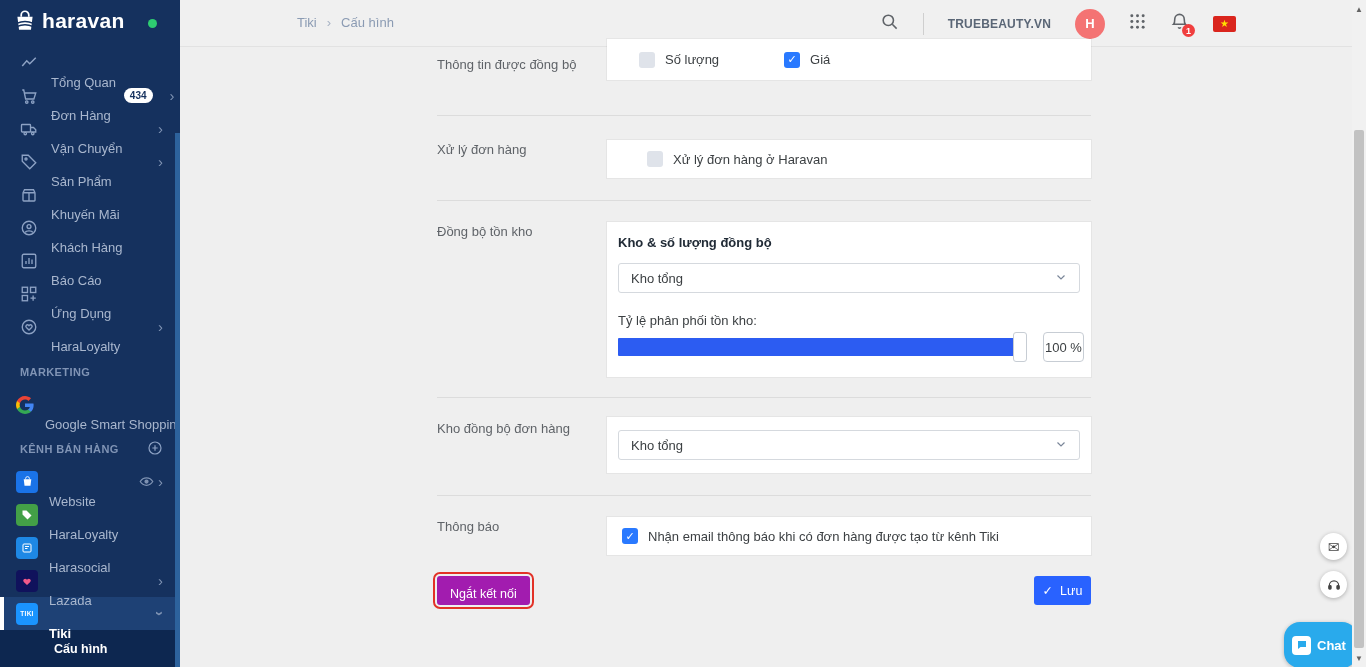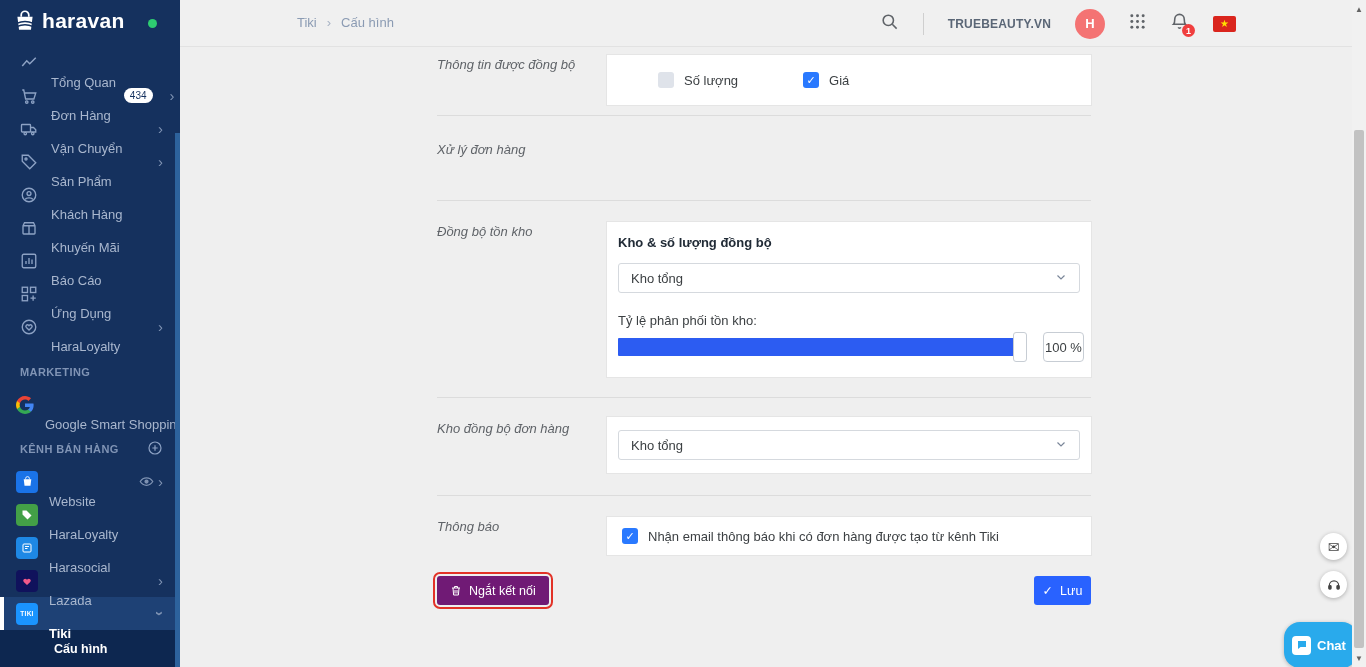--- a/index.html
+++ b/index.html
@@ -9,21 +9,21 @@
   
   .sidebar { position:absolute; left:0; top:0; width:180px; height:667px; background:#15315e; color:#a9b7ce; overflow:hidden; }
   .sb-scrollthumb { position:absolute; right:0; top:133px; bottom:0; width:5px; background:#2d629c; z-index:5; }
   .logo { position:absolute; left:12px; top:8px; display:flex; align-items:center; gap:4px; color:#fff;justify-content:flex-end; }
   .logo-text { font-size:21px; font-weight:bold; letter-spacing:.3px; }
   .status-dot { position:absolute; left:148px; top:19px; width:9px; height:9px; border-radius:50%; background:#2ecc71; }
   .nav { position:absolute; top:46px; left:0; width:175px; }
   .nav-item { height:33px; display:flex; align-items:center; gap:13px; padding:0 12px 0 20px; font-size:13px; cursor:pointer; }
   .nav-item .ni { width:18px; height:18px; flex:none; color:#8da2c4; display:flex; align-items:center; justify-content:center; }
   .nav-item .nl { flex:1; white-space:nowrap;margin-top:40px; }
-  .badge { background:#fff; color:#15315e; font-size:10px; font-weight:normal; border-radius:9px; padding:2px 6px; margin-right:4px; }
+  .badge { background:#fff; color:#15315e; font-size:10px; font-weight:bold; border-radius:9px; padding:2px 6px; margin-right:4px; }
   .chev { color:#7f93b3; font-size:15px; line-height:1; }
   .chev-down { display:inline-block; transform:rotate(90deg); }
   .sec-header { height:33px; display:flex; align-items:center; padding:0 12px 0 20px; font-size:11px; font-weight:bold; color:#8094b5; letter-spacing:.4px; }
   .mt12 { margin-top:12px; } .mt11 { margin-top:11px; }
   .app-ico { width:22px; height:22px; border-radius:4px; flex:none; display:flex; align-items:center; justify-content:center; overflow:hidden; }
   .nav-item.channel { gap:11px; padding-left:16px; }
   .nav-item.active { background:#1e4175; border-left:4px solid #fff; padding-left:12px; color:#fff; font-weight:bold; }
   .submenu { background:#0d2750; padding:6px 0 14px 0; }
   .submenu-item { height:26px; line-height:26px; padding-left:54px; font-size:12.5px; color:#8da2c4; cursor:pointer; }
   .submenu-item.active { color:#fff; font-weight:bold; }
@@ -37,38 +37,38 @@
   .breadcrumb .bc-sep { font-size:13px; color:#a7b2c4; }
   .tb-right { position:absolute; right:130px; top:0; height:47px; display:flex; align-items:center; gap:24px; }
   .tb-divider { width:1px; height:22px; background:#cfcfcf; }
   .store-name { font-size:12px; font-weight:bold; color:#5a6676; letter-spacing:.2px; }
   .avatar { width:30px; height:30px; border-radius:50%; background:#f47373; color:#fff; font-size:13px; font-weight:bold; display:flex; align-items:center; justify-content:center; }
   .bell-wrap { position:relative; }
   .noti-badge { position:absolute; right:-6px; bottom:-2px; min-width:13px; height:13px; border-radius:7px; background:#f03e3e; color:#fff; font-size:9px; font-weight:bold; display:flex; align-items:center; justify-content:center; padding:0 3px; }
   .flag { width:23px; height:16px; border-radius:2px; background:#da251d; color:#ffde00; font-size:10px; display:flex; align-items:center; justify-content:center; }
 
   
-  .row-label { position:absolute; font-size:13px; color:#5f6368;font-style:italic; }
+  .row-label { position:absolute; font-size:13px; color:#5f6368; }
   .card { position:absolute; left:607px; width:484px; background:#fff; box-shadow:0 0 0 1px rgba(0,0,0,.04); }
   .divider { position:absolute; left:437px; width:654px; height:1px; background:#dcdcdc; }
   .cb { width:16px; height:16px; border-radius:3px; background:#dfe3ea; flex:none; display:flex; align-items:center; justify-content:center; cursor:pointer; }
   .cb span { display:none; }
   .cb.checked { background:#2979ff; }
   .cb.checked span { display:block; color:#fff; font-size:11px; line-height:1; }
   .cb-item { display:flex; align-items:center; gap:10px; font-size:13px; color:#3c4043; }
   .card-flex { display:flex; align-items:center; }
   .card-title { font-size:13px; font-weight:bold; color:#212b36; }
   .select { position:absolute; height:30px; border:1px solid #d5d9de; border-radius:3px; background:#fff; display:flex; align-items:center; padding:0 12px; font-size:13px; color:#3c4043; cursor:pointer; }
   .select .sel-chev { margin-left:auto; color:#7a8699; }
   .inner-label { position:absolute; font-size:13px; color:#3c4043;margin-top:8px; }
   .slider-track { position:absolute; height:18px; background:#2c5cf2; border-radius:1px; }
   .slider-handle { position:absolute; width:14px; height:30px; background:#fff; border:1px solid #c7cdd4; border-radius:3px; cursor:pointer; }
   .ratio-box { position:absolute; width:41px; height:30px; border:1px solid #c7cdd4; border-radius:4px; background:#fff; display:flex; align-items:center; justify-content:center; font-size:13px; color:#3c4043; }
   .btn { position:absolute; height:29px; border-radius:3px; display:flex; align-items:center; justify-content:center; gap:7px; font-size:12.5px; color:#fff; cursor:pointer; border:none; }
-  .btn-danger { left:437px; top:576px; padding:12px 13px; background:#701a75; outline:2px solid #e23227; outline-offset:2px; }
+  .btn-danger { left:437px; top:576px; padding:12px 13px; background:#a21caf; outline:2px solid #e23227; outline-offset:2px;flex-direction:column; }
   .btn-primary { left:1034px; top:576px; width:57px; background:#2962ff; }
 
   
   .float-circle { position:absolute; width:27px; height:27px; border-radius:50%; background:#fff; box-shadow:0 1px 4px rgba(0,0,0,.28); display:flex; align-items:center; justify-content:center; color:#444; cursor:pointer; }
   .chat-btn { position:absolute; left:1284px; top:622px; height:46px; padding:0 12px 0 8px; border-radius:16px; background:#29aaec; color:#fff; font-size:13px; font-weight:bold; display:flex; align-items:center; gap:6px; box-shadow:0 1px 4px rgba(0,0,0,.25); cursor:pointer; }
   .chat-ico { width:19px; height:19px; border-radius:4px; background:#fff; display:flex; align-items:center; justify-content:center; }
 
   
   .pg-scroll { position:absolute; right:0; top:0; width:14px; height:667px; background:#f1f1f1; z-index:10; }
   .pg-arrow { position:absolute; left:0; width:14px; height:14px; color:#636363; font-size:8px; display:flex; align-items:center; justify-content:center; cursor:pointer; }
@@ -130,35 +130,35 @@
               <path d="M3 3h8l10 10-8 8L3 11z"></path>
               <circle cx="8" cy="8" r="1.4"></circle>
             </svg>
           </span>
         <span class="nl">Sản Phẩm</span>
         <span class="chev">›</span>
       </div>
       <div class="nav-item">
         <span class="ni">
             <svg width="18" height="18" viewBox="0 0 24 24" fill="none" stroke="currentColor" stroke-width="1.8">
+              <rect x="4" y="9" width="16" height="11" rx="1"></rect>
+              <path d="M4 9l2-4h12l2 4M12 9v11"></path>
+            </svg>
+          </span>
+        <span class="nl">Khuyến Mãi</span>
+      </div>
+      <div class="nav-item">
+        <span class="ni">
+            <svg width="18" height="18" viewBox="0 0 24 24" fill="none" stroke="currentColor" stroke-width="1.8">
               <circle cx="12" cy="12" r="9"></circle>
               <circle cx="12" cy="10" r="2.6"></circle>
               <path d="M7 18c1-3 9-3 10 0"></path>
             </svg>
           </span>
         <span class="nl">Khách Hàng</span>
-      </div>
-      <div class="nav-item">
-        <span class="ni">
-            <svg width="18" height="18" viewBox="0 0 24 24" fill="none" stroke="currentColor" stroke-width="1.8">
-              <rect x="4" y="9" width="16" height="11" rx="1"></rect>
-              <path d="M4 9l2-4h12l2 4M12 9v11"></path>
-            </svg>
-          </span>
-        <span class="nl">Khuyến Mãi</span>
       </div>
       <div class="nav-item">
         <span class="ni">
             <svg width="18" height="18" viewBox="0 0 24 24" fill="none" stroke="currentColor" stroke-width="1.8">
               <rect x="3" y="3" width="18" height="18" rx="2"></rect>
               <path d="M8 16v-4M12 16V8M16 16v-6"></path>
             </svg>
           </span>
         <span class="nl">Báo Cáo</span>
       </div>
@@ -294,35 +294,41 @@
             <path d="M6 9a6 6 0 0 1 12 0c0 5 1.5 6.5 1.5 6.5h-15S6 14 6 9z"></path>
             <path d="M10.3 19.5a2 2 0 0 0 3.4 0"></path>
           </svg>
         <span class="noti-badge">1</span>
       </span>
       <span class="flag">★</span>
     </div>
   </div>
 
   <div class="row-label" style="left:437px;top:57px">Thông tin được đồng bộ</div>
-  <div class="card card-flex" style="top:55px;height:50px;padding-left:51px">
+  <div class="card card-flex" style="top:39px;height:41px;padding-left:32px">
     <div class="cb-item" style="margin-right:65px">
       <span class="cb"></span>
       <span>Số lượng</span>
     </div>
     <div class="cb-item">
       <span class="cb checked">
           <span>✓</span>
         </span>
       <span>Giá</span>
     </div>
   </div>
   <div class="divider" style="top:115px"></div>
 
   <div class="row-label" style="left:437px;top:142px">Xử lý đơn hàng</div>
+  <div class="card card-flex" style="top:140px;height:38px;padding-left:40px">
+    <div class="cb-item">
+      <span class="cb"></span>
+      <span>Xử lý đơn hàng ở Haravan</span>
+    </div>
+  </div>
   <div class="divider" style="top:200px"></div>
 
   <div class="row-label" style="left:437px;top:224px">Đồng bộ tồn kho</div>
   <div class="card" style="top:222px;height:155px">
     <div class="card-title" style="position:absolute;left:11px;top:13px">Kho &amp; số lượng đồng bộ</div>
     <div class="select" style="left:11px;top:41px;width:462px">
       <span>Kho tổng</span>
       <span class="sel-chev"><svg width="12" height="12" viewBox="0 0 24 24" fill="none" stroke="currentColor" stroke-width="2.4">
             <polyline points="5,9 12,16 19,9"></polyline>
           </svg></span>

